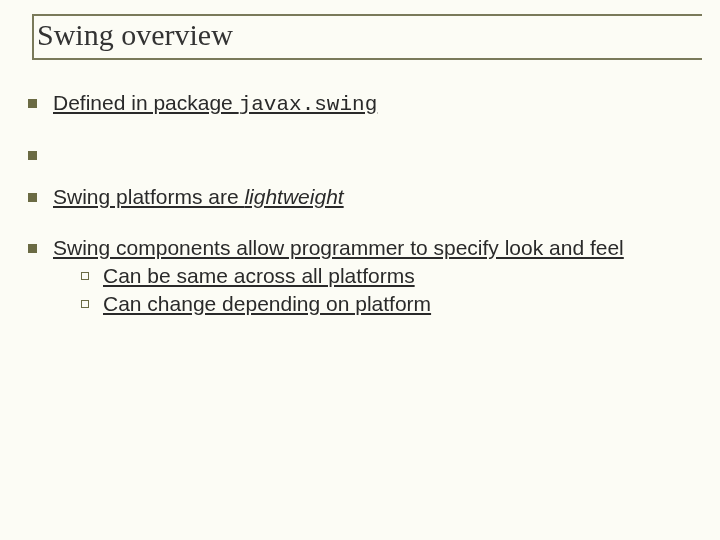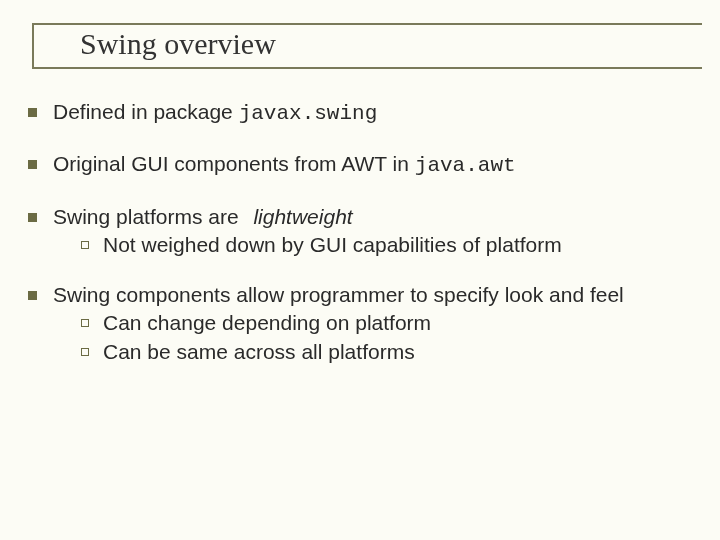--- a/index.html
+++ b/index.html
@@ -8,22 +8,21 @@
     width: 720px;
     height: 540px;
     background: #fcfcf5;
     font-family: Arial, Helvetica, sans-serif;
     color: #2a2a2a;
     position: relative;
     overflow: hidden;
   }
   .title-wrap {
     position: relative;
-    padding: 18px 0 8px 80px;
-    margin-top: 9px;
+    padding: 18px 0 8px 37px;
   }
   .title {
     font-family: "Times New Roman", Times, serif;
     font-size: 30px;
     color: #333;
   }
   .rule-top {
     position: absolute;
     left: 32px;
     right: 18px;
@@ -44,20 +43,21 @@
     left: 32px;
     top: 14px;
     bottom: 0;
     width: 2px;
     background: #7a7a5a;
   }
   .content {
     padding: 30px 18px 0 28px;
     font-size: 21px;
     line-height: 1.25;
+    text-decoration: underline;
   }
   .item {
     display: flex;
     margin-bottom: 24px;
   }
   .item:last-child { margin-bottom: 0; justify-content: space-between; }
   .bullet-sq {
     width: 9px;
     height: 9px;
     background: #6b6b44;
@@ -77,21 +77,21 @@
   .item-body { flex: 1; }
   .sub {
     display: flex;
     margin-top: 2px;
     padding-left: 28px;
   }
   .mono {
     font-family: "Courier New", Courier, monospace;
   }
   .bold { font-weight: bold; }
-  .ital { font-style: italic; margin-left: 9px; }
+  .ital { font-style: italic; }
 </style>
 </head>
 <body>
 
 <div class="title-wrap">
   <div class="rule-top"></div>
   <div class="rule-left"></div>
   <div class="title">Swing overview</div>
   <div class="rule-bottom"></div>
 </div>
@@ -101,47 +101,40 @@
   <div class="item">
     <div class="bullet-sq"></div>
     <div class="item-body">
       <span>Defined in package </span><span class="mono">javax.swing</span>
     </div>
   </div>
 
   <div class="item">
     <div class="bullet-sq"></div>
     <div class="item-body">
-      <div>
-        <span>Original GUI components from AWT in </span><span class="mono">java.awt</span>
-      </div>
     </div>
   </div>
 
   <div class="item">
     <div class="bullet-sq"></div>
     <div class="item-body">
       <div>
         <span>Swing platforms are </span><span class="ital">lightweight</span>
-      </div>
-      <div class="sub">
-        <div class="bullet-sq-open"></div>
-        <div>Not weighed down by GUI capabilities of platform</div>
       </div>
     </div>
   </div>
 
   <div class="item">
     <div class="bullet-sq"></div>
     <div class="item-body">
       <div>Swing components allow programmer to specify look and feel</div>
       <div class="sub">
         <div class="bullet-sq-open"></div>
-        <div>Can change depending on platform</div>
+        <div>Can be same across all platforms</div>
       </div>
       <div class="sub">
         <div class="bullet-sq-open"></div>
-        <div>Can be same across all platforms</div>
+        <div>Can change depending on platform</div>
       </div>
     </div>
   </div>
 
 </div>
 
 </body></html>

